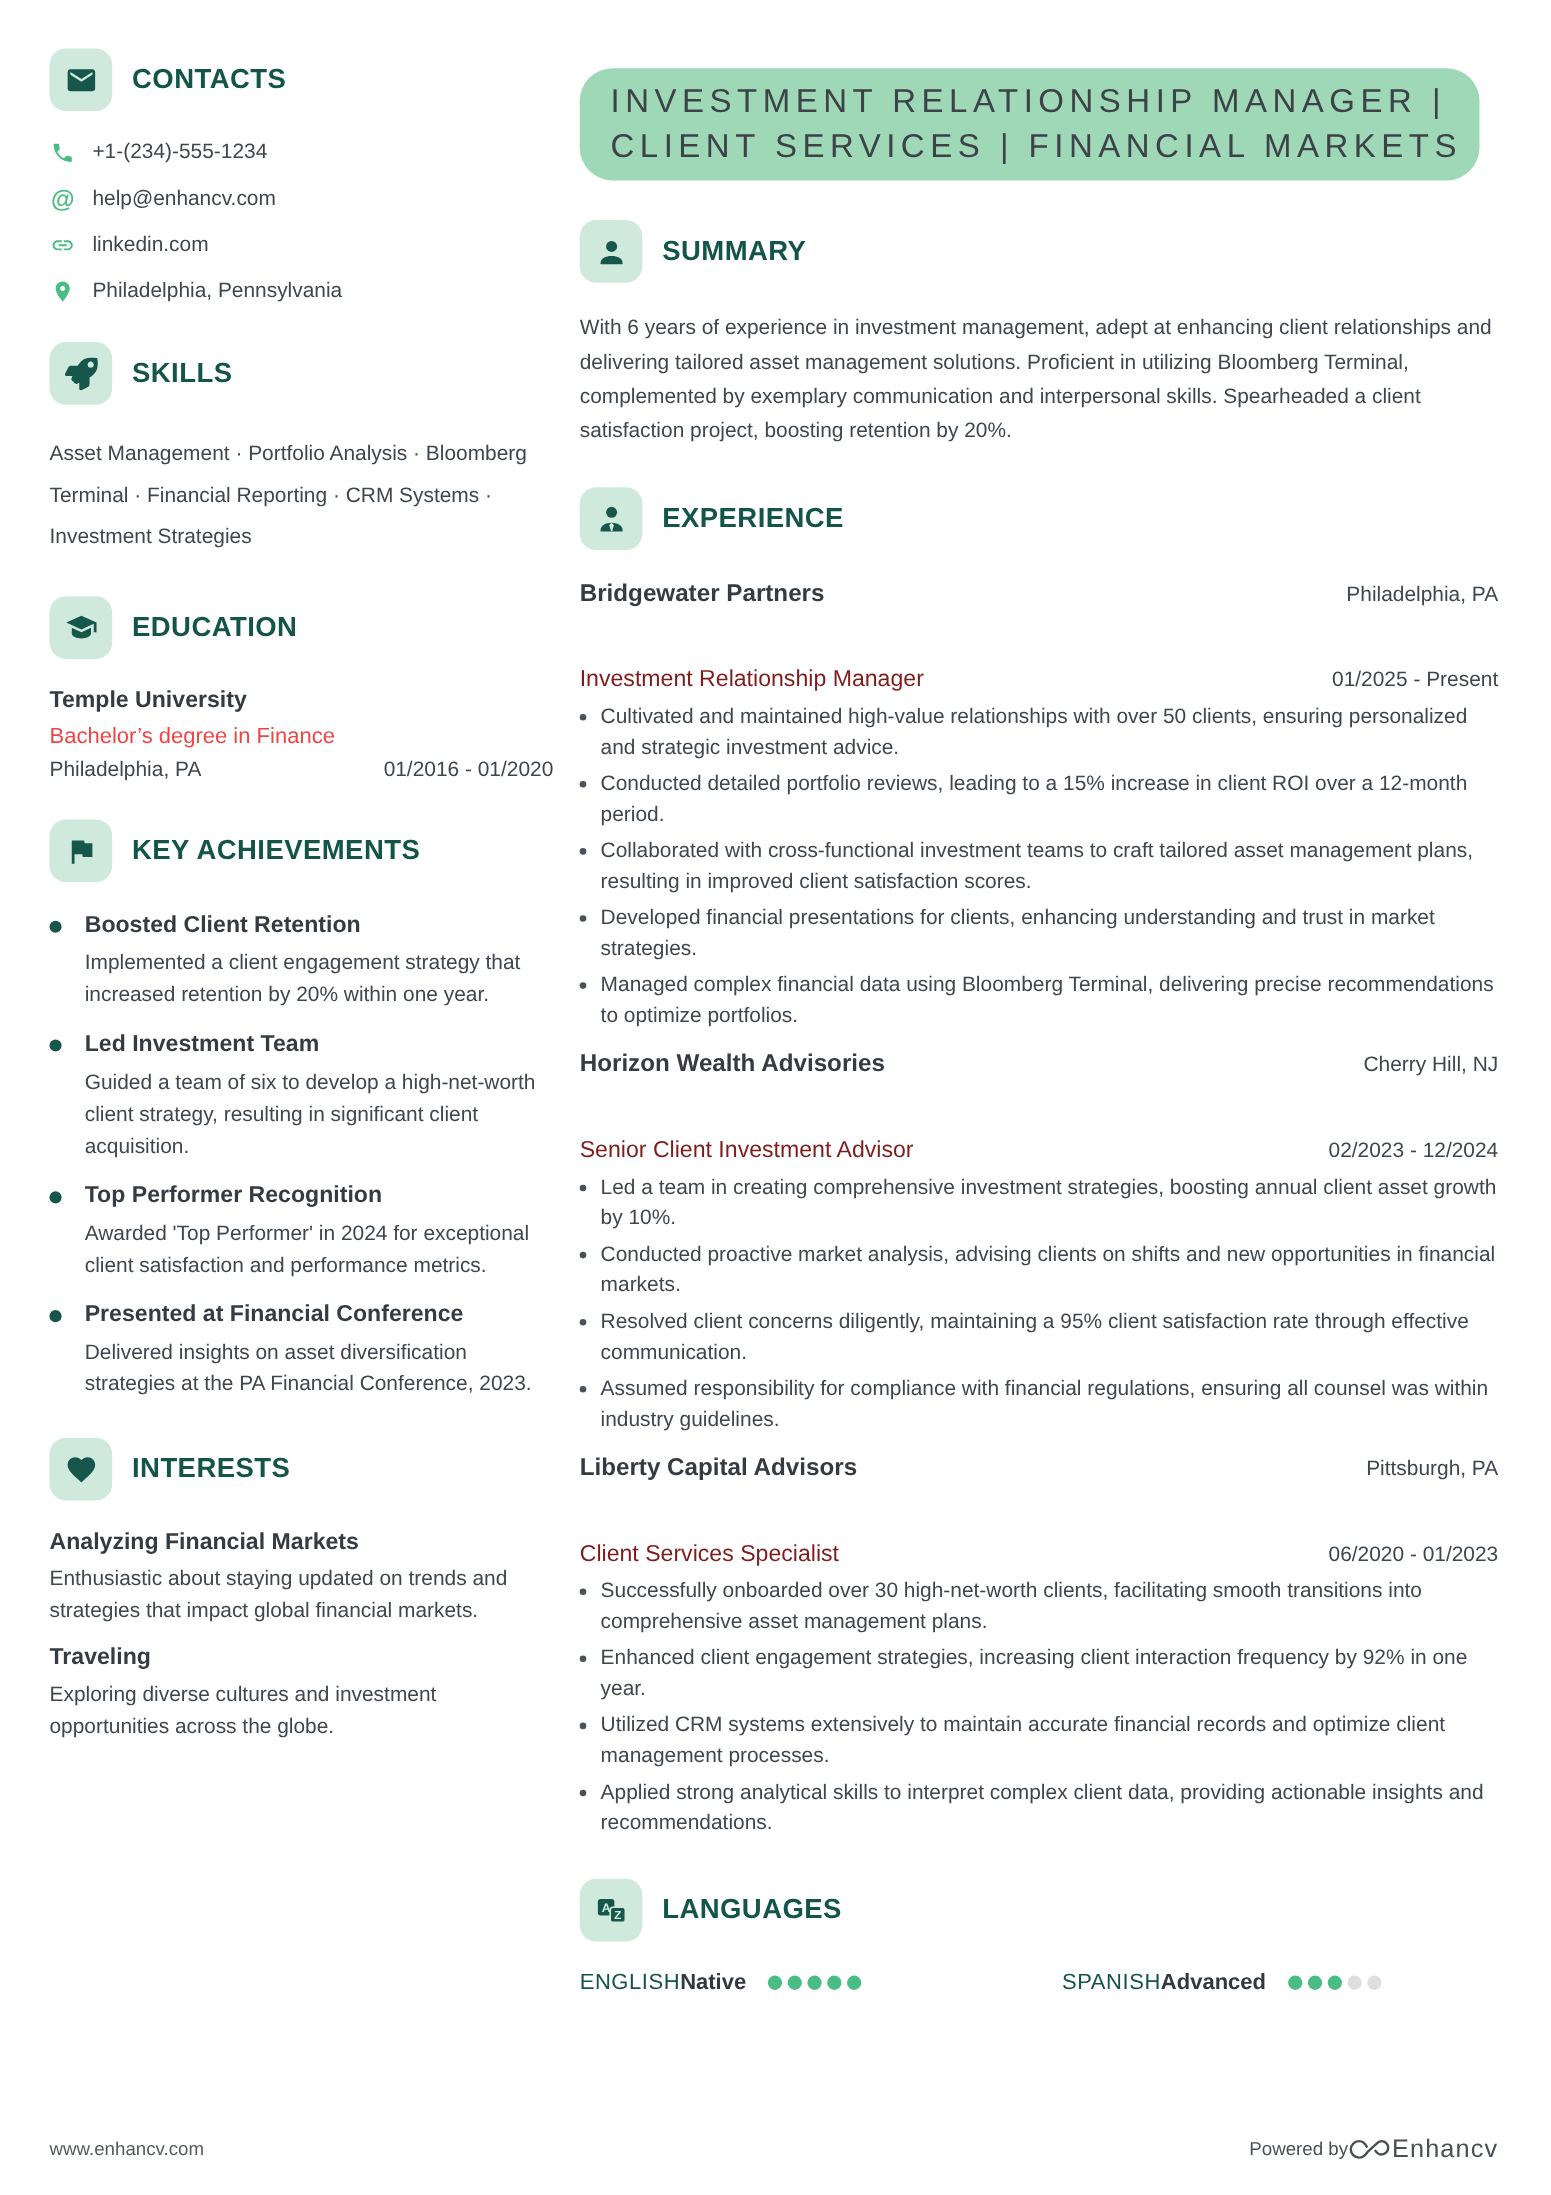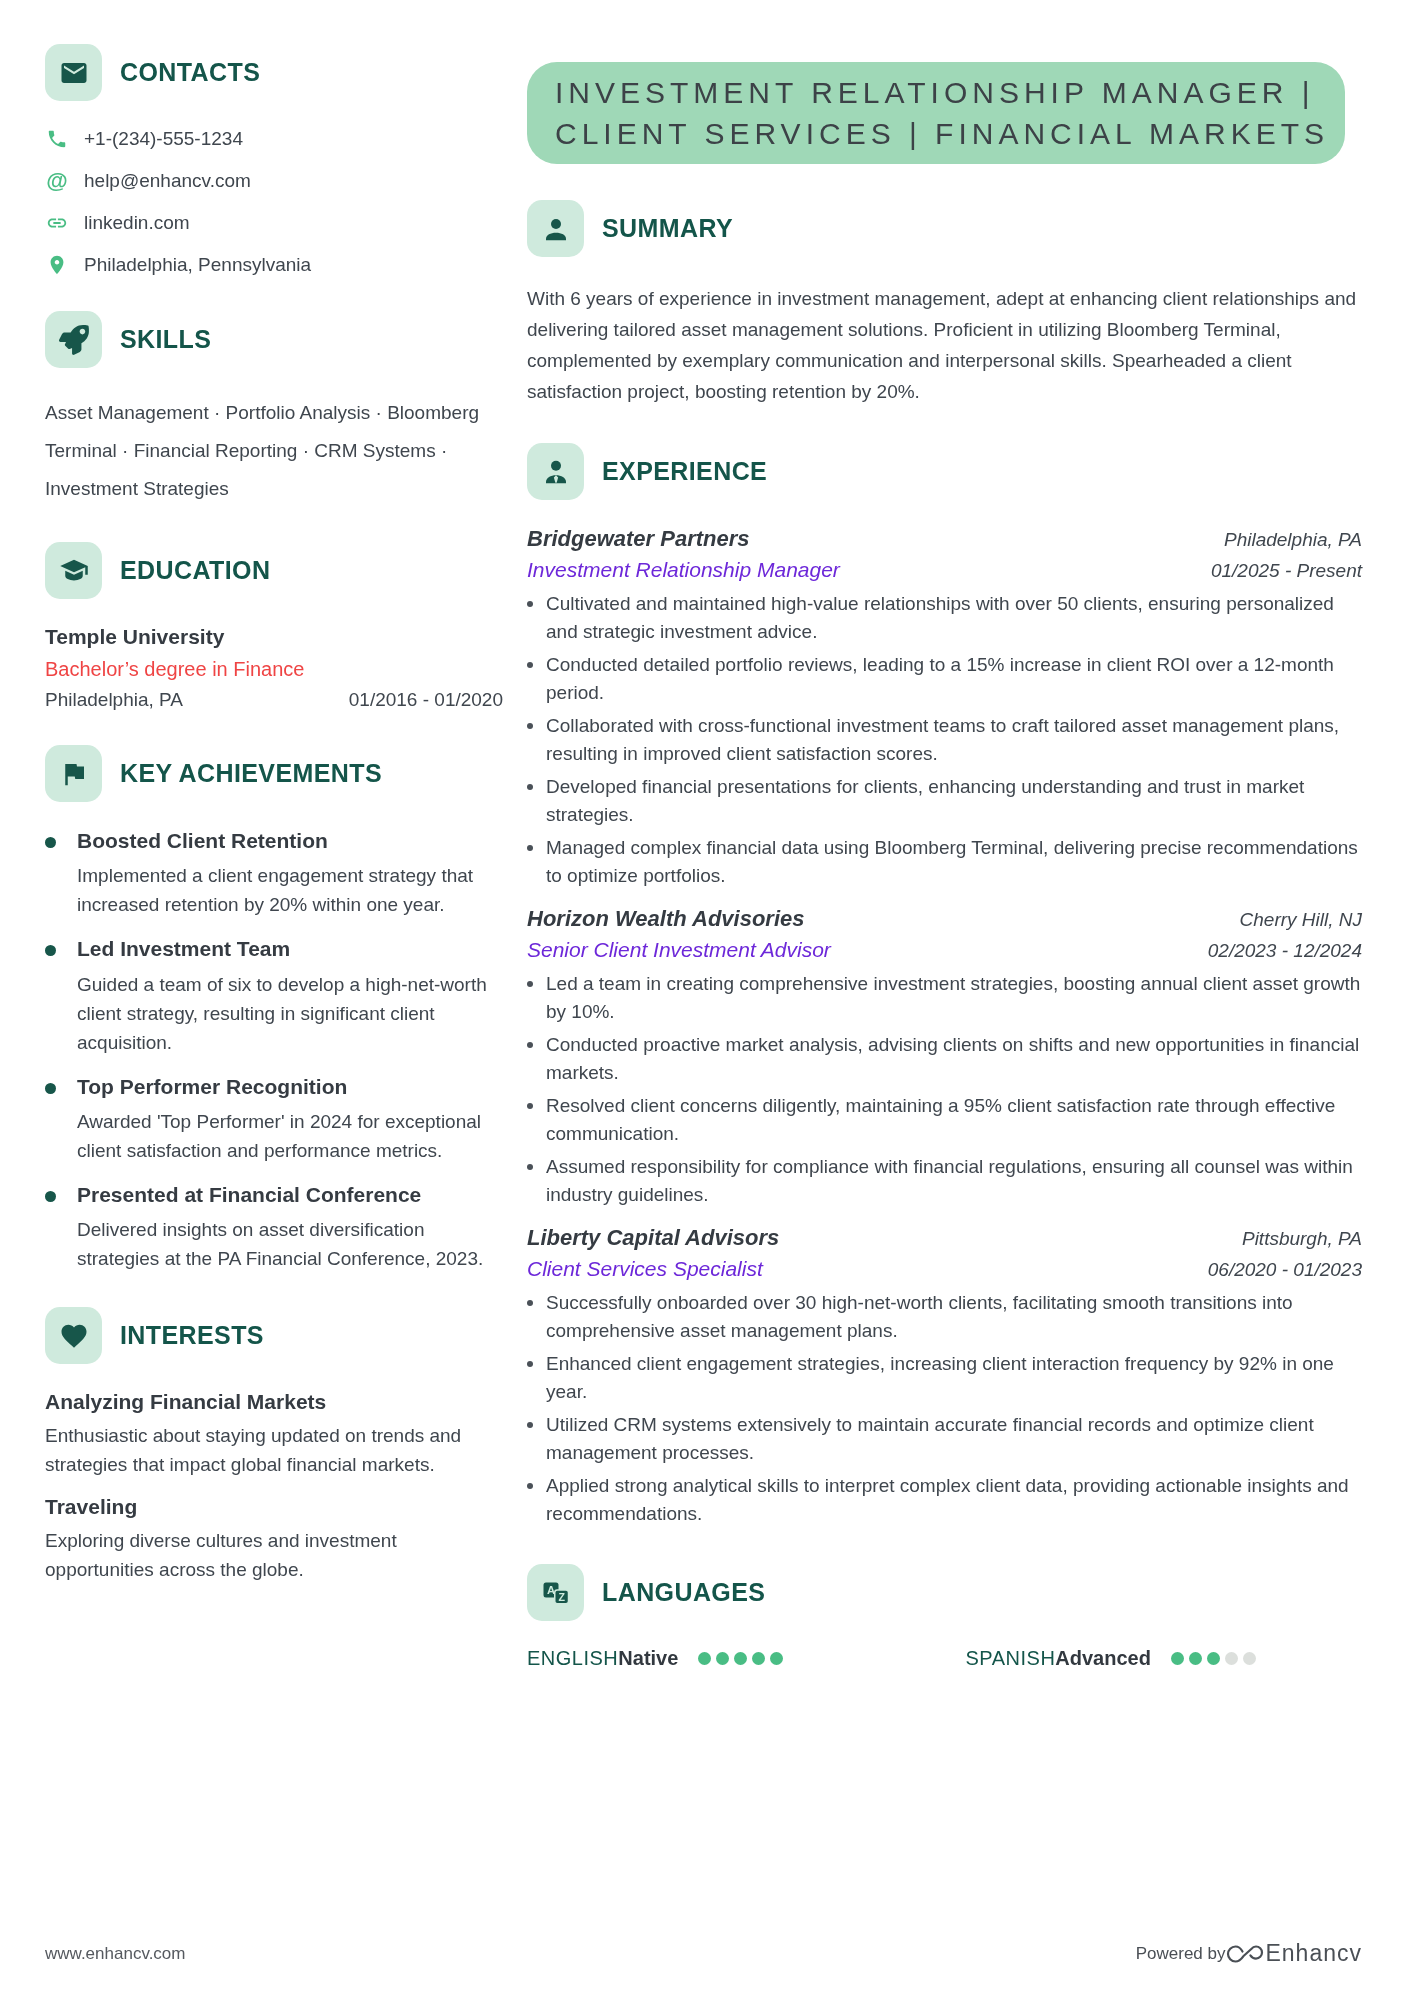--- a/index.html
+++ b/index.html
@@ -58,24 +58,24 @@
     display:block; width:818px; max-width:100%;
   }
   .badge-line { font-size:30px; color:#3c4247; line-height:41px; letter-spacing:5px; white-space:nowrap; }
 
   
   .right .sec-head { margin-top:36px; }
   .summary-text { font-size:19px; line-height:31px; color:#3f464e; }
 
   
   .job { margin-bottom: 16px; }
-  .job-row { display:flex; justify-content:space-between; align-items:baseline;font-style:italic; }
+  .job-row { display:flex; justify-content:space-between; align-items:baseline; }
   .job-company { font-size:22px; font-weight:bold; color:#353b42; margin-bottom:6px; }
   .job-location { font-size:19px; color:#3f464e; }
-  .job-role { font-size:21px; color:#6d28d9; margin-bottom:8px; }
+  .job-role { font-size:21px; color:#7f1d1d; margin-bottom:8px;margin-top:48px; }
   .job-dates { font-size:19px; color:#3f464e; }
   .bullet { display:flex; gap:13px; margin-bottom:5px; }
   .b-dot { flex:0 0 6px; width:6px; height:6px; border-radius:50%; background:#4a5158; margin-top:11px; }
   .b-text { font-size:19px; line-height:28px; color:#3f464e; }
 
   
   .lang-row { display:flex; margin-top:2px; }
   .lang { flex:1; display:flex; align-items:center; justify-content:flex-start; padding-right:48px; }
   .lang:last-child { padding-right:6px; }
   .lang-name { font-size:20px; color:#14554a; letter-spacing:.5px; }

